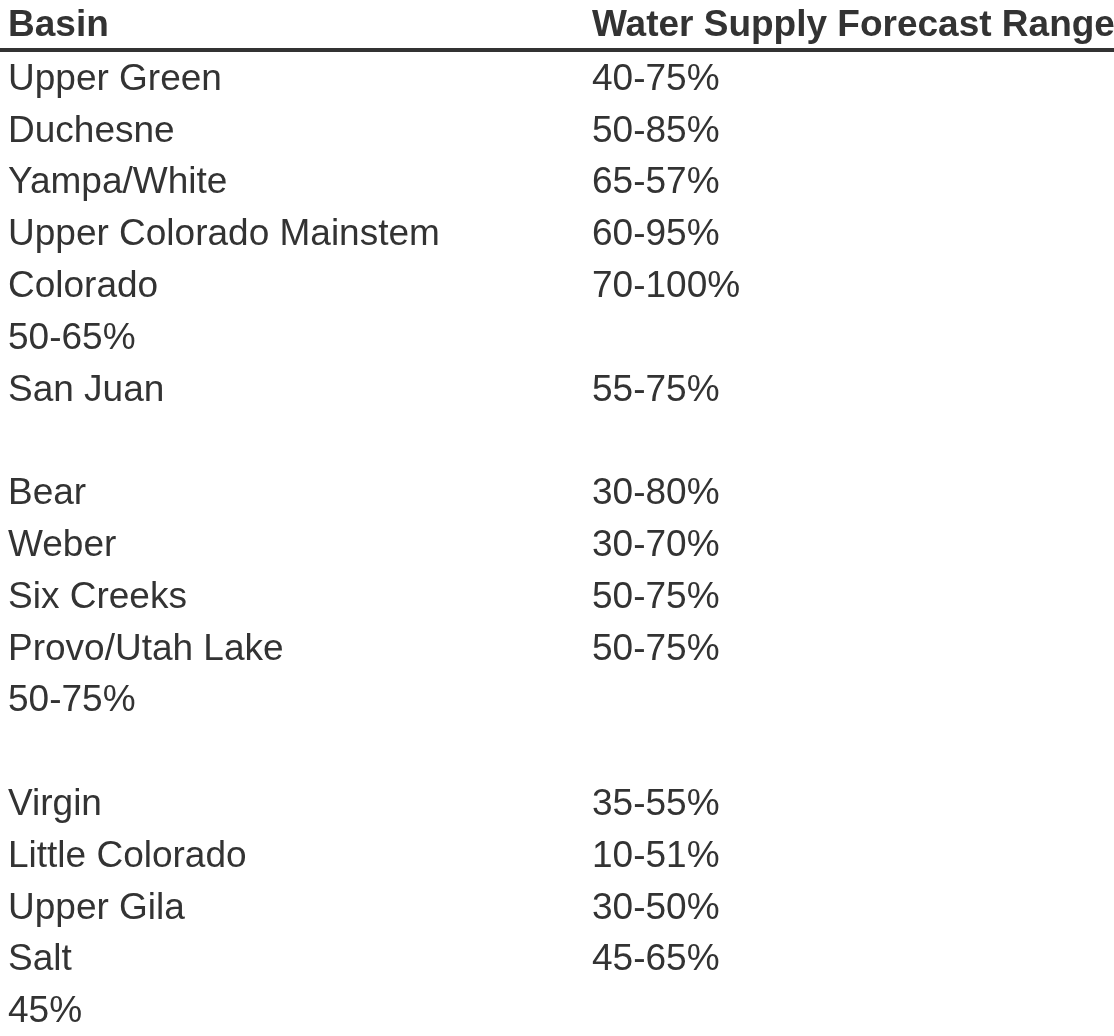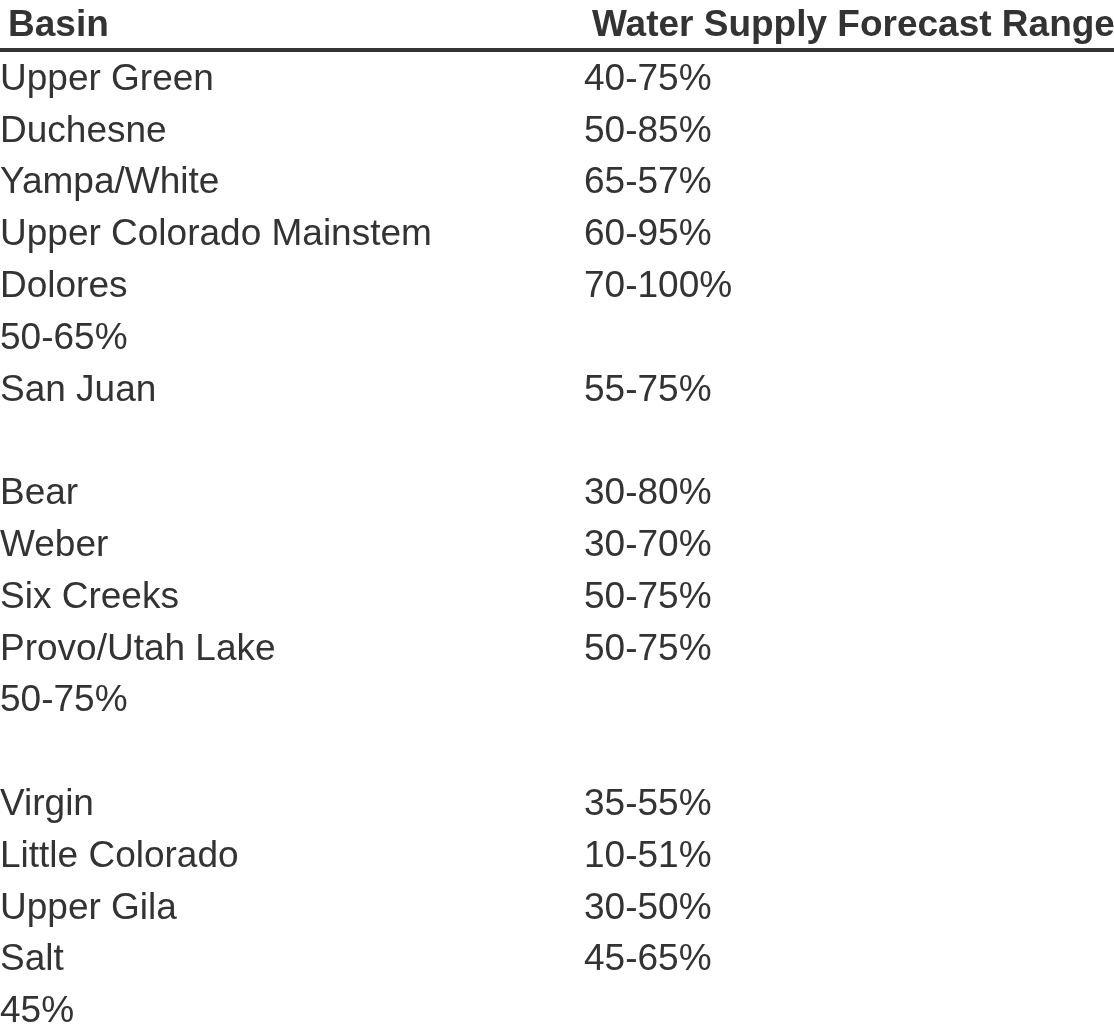--- a/index.html
+++ b/index.html
@@ -18,20 +18,21 @@
   .page {
     width: 1114px;
     height: 1036px;
     box-sizing: border-box;
   }
   .row {
     display: flex;
     height: 51.8px;
     line-height: 51.8px;
     box-sizing: border-box;
+    padding-left: 8px;
     white-space: nowrap;
   }
   .header-row {
     height: 51.8px;
     line-height: 47.8px;
     font-weight: bold;
     border-bottom: 4px solid #333333;
     padding-left: 8px;
   }
   .col-basin {
@@ -66,21 +67,21 @@
       </div>
       <div class="row">
         <div class="col-basin">Yampa/White</div>
         <div class="col-range">65-57%</div>
       </div>
       <div class="row">
         <div class="col-basin">Upper Colorado Mainstem</div>
         <div class="col-range">60-95%</div>
       </div>
       <div class="row">
-        <div class="col-basin">Dolores</div>
+        <div class="col-basin">Colorado</div>
         <div class="col-range">70-100%</div>
       </div>
       <div class="row">
         <div class="col-range">50-65%</div>
       </div>
       <div class="row">
         <div class="col-basin">San Juan</div>
         <div class="col-range">55-75%</div>
       </div>
       <div class="gap-row"></div>

